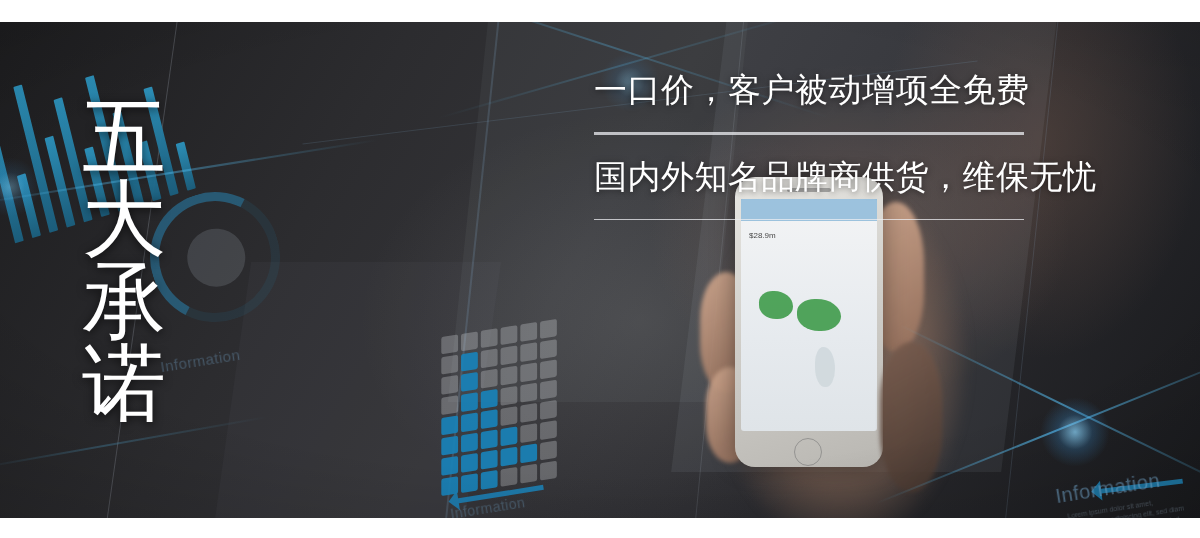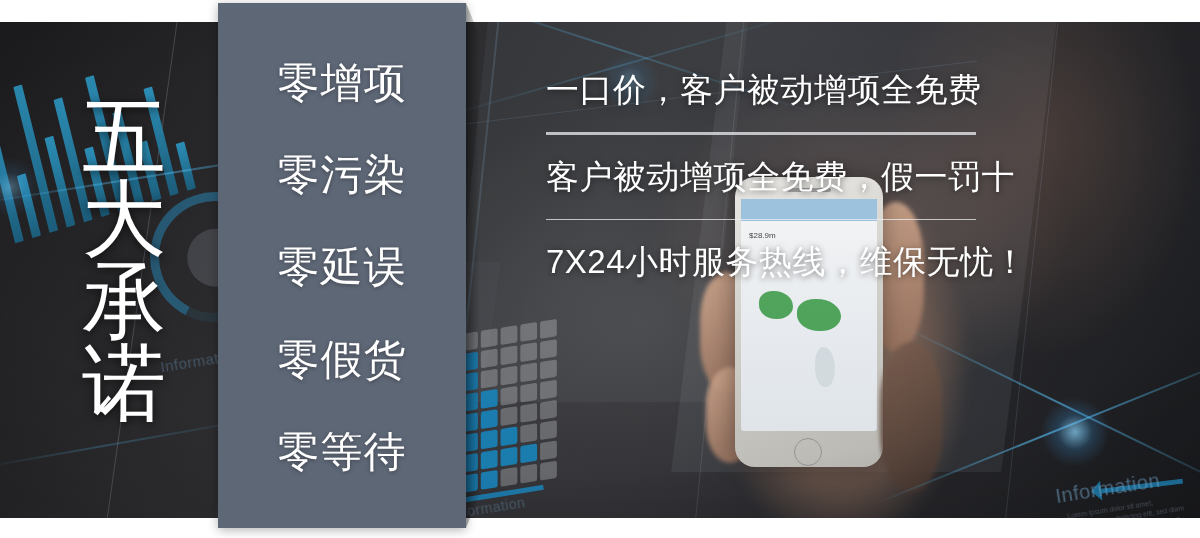--- a/index.html
+++ b/index.html
@@ -191,21 +191,21 @@
     line-height:46px;
     color:#ffffff;
     letter-spacing:1px;
     text-shadow:0 1px 4px rgba(0,0,0,.35);
     white-space:nowrap;
   }
 
   
   .features{
     position:absolute;
-    left:546px; top:48px;
+    left:594px; top:48px;
     width:440px;
     z-index:7;
   }
   .feature-row{
     height:84px;
     display:flex; align-items:center;
   }
   .feature-text{
     font-size:33px;
     line-height:40px;
@@ -341,44 +341,31 @@
     <div class="vignette"></div>
   </div>
 
   <div class="headline">
     <span>五</span>
     <span>大</span>
     <span>承</span>
     <span>诺</span>
   </div>
 
-  <div class="panel-wrap">
-    <div class="panel">
-      <div class="promise">零增项</div>
-      <div class="promise">零污染</div>
-      <div class="promise">零延误</div>
-      <div class="promise">零假货</div>
-      <div class="promise">零等待</div>
-    </div>
-    <div class="panel-bevel"></div>
-  </div>
 
   <div class="features">
     <div class="feature-row">
       <div class="feature-text">一口价，客户被动增项全免费</div>
     </div>
     <div class="divider"></div>
 
     <div class="divider"></div>
 
     <div class="divider"></div>
 
     <div class="feature-row">
-      <div class="feature-text">客户被动增项全免费，假一罚十</div>
+      <div class="feature-text">国内外知名品牌商供货，维保无忧</div>
     </div>
     <div class="divider"></div>
 
-    <div class="feature-row">
-      <div class="feature-text">7X24小时服务热线，维保无忧！</div>
-    </div>
   </div>
 
 </div>
 
 </body></html>

